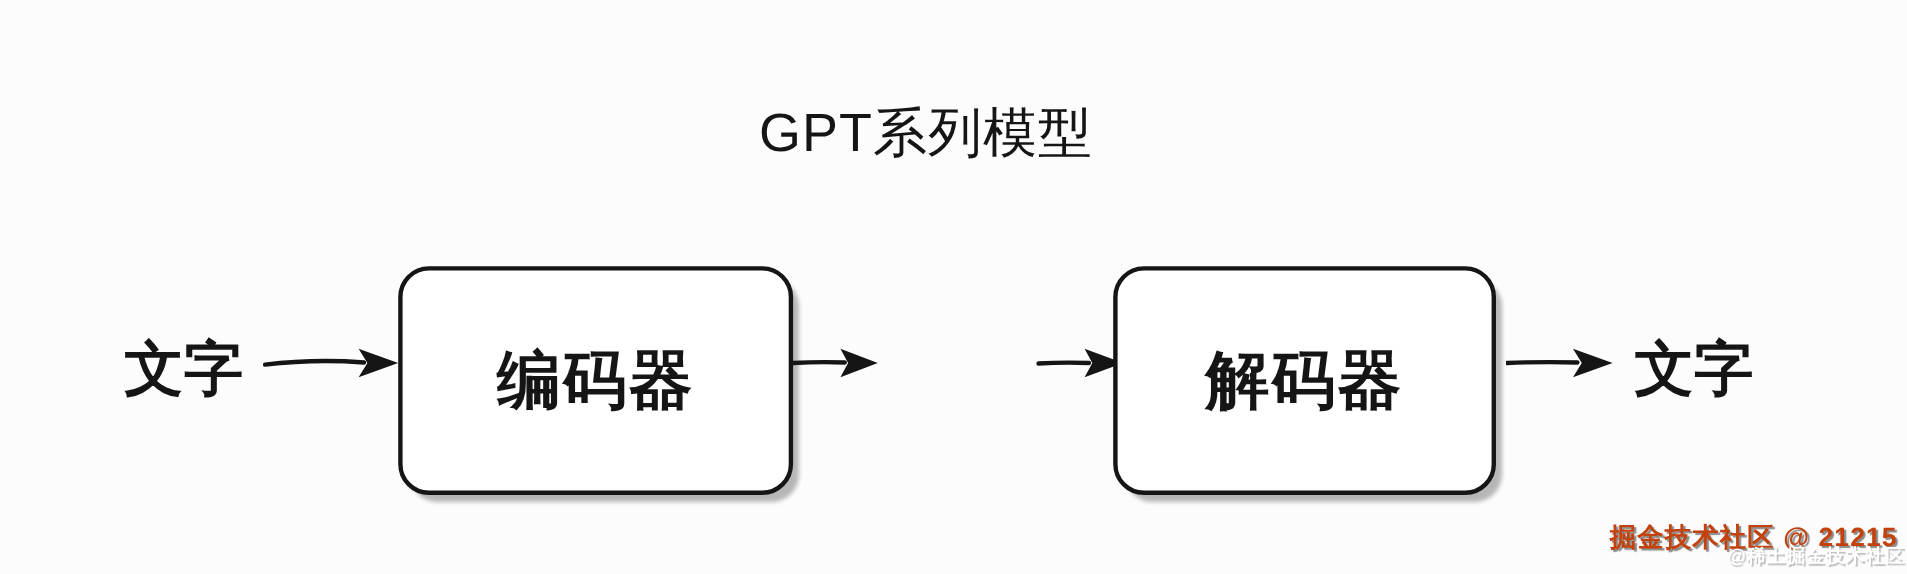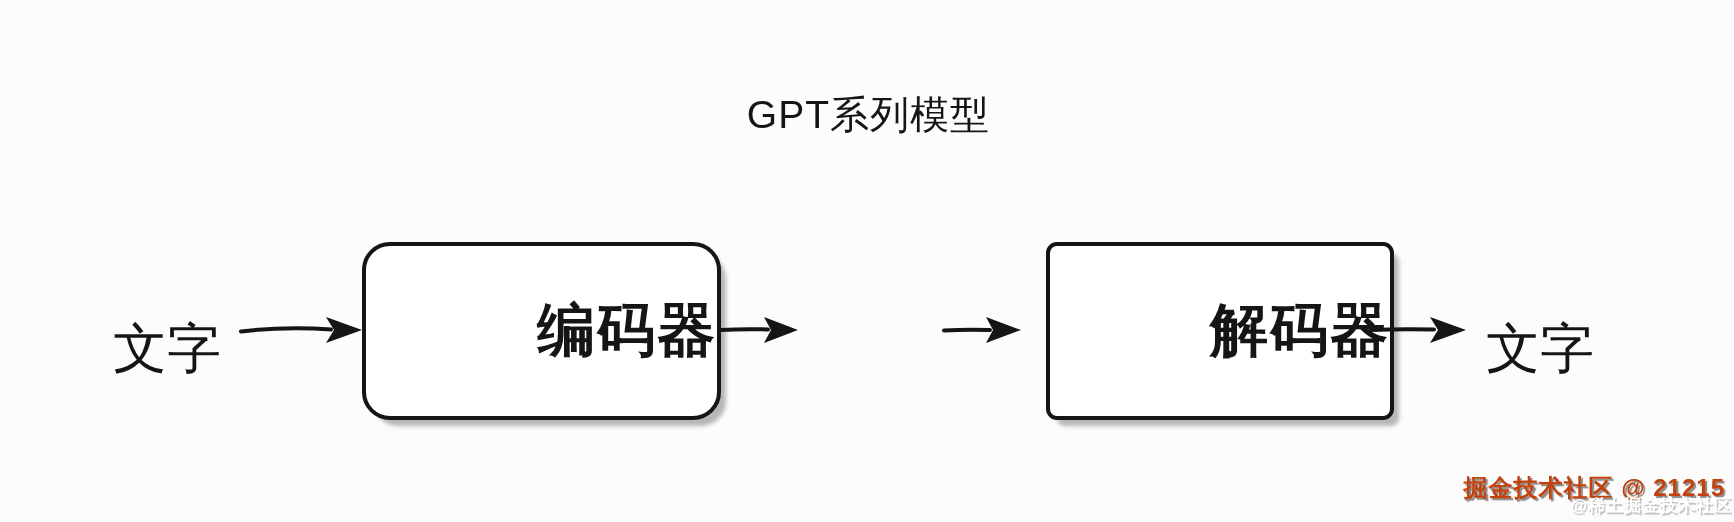--- a/index.html
+++ b/index.html
@@ -14,53 +14,52 @@
     position:relative;
     width:1734px;height:522px;
     background:var(--bg);
     overflow:hidden;
     font-family:"Liberation Sans","DejaVu Sans",sans-serif;
     color:var(--ink);
   }
   .title{
     position:absolute;
     left:690px;top:88px;width:300px;
-    text-align:right;
-    font-size:39px;
+    text-align:left;
+    font-size:49px;
     font-weight:500;
     letter-spacing:1px;
     white-space:nowrap;
     color:var(--ink);
   }
   .flow-label{
     position:absolute;
     top:300px;
     width:114px;
     text-align:center;
     font-size:54px;
-    font-weight:400;
+    font-weight:700;
     white-space:nowrap;
     color:var(--ink);
-    margin-top:13px;
   }
   .label-input{left:110px;}
   .label-signal{left:789px;}
   .label-output{left:1483px;}
   .node{
     position:absolute;
-    top:242px;height:178px;
+    top:242px;height:208px;
     background:var(--box-fill);
     border:4px solid var(--ink);
     border-radius:28px;
     box-sizing:border-box;
-    display:flex;align-items:center;justify-content:flex-end;
+    display:flex;align-items:center;justify-content:center;
     box-shadow:8px 9px 4px -3px rgba(0,0,0,0.28);
   }
   .node-encoder{left:362px;width:359px;}
-  .node-decoder{left:1046px;width:348px;border-radius:11px;}
+  .node-decoder{left:1012px;width:348px;}
   .node span{
     font-size:58px;
     font-weight:700;
     letter-spacing:2px;
     white-space:nowrap;
     color:var(--ink);
   }
   .arrow{position:absolute;top:311px;height:38px;}
   .arrow-1{left:238px;width:126px;}
   .arrow-2{left:720px;width:80px;}

